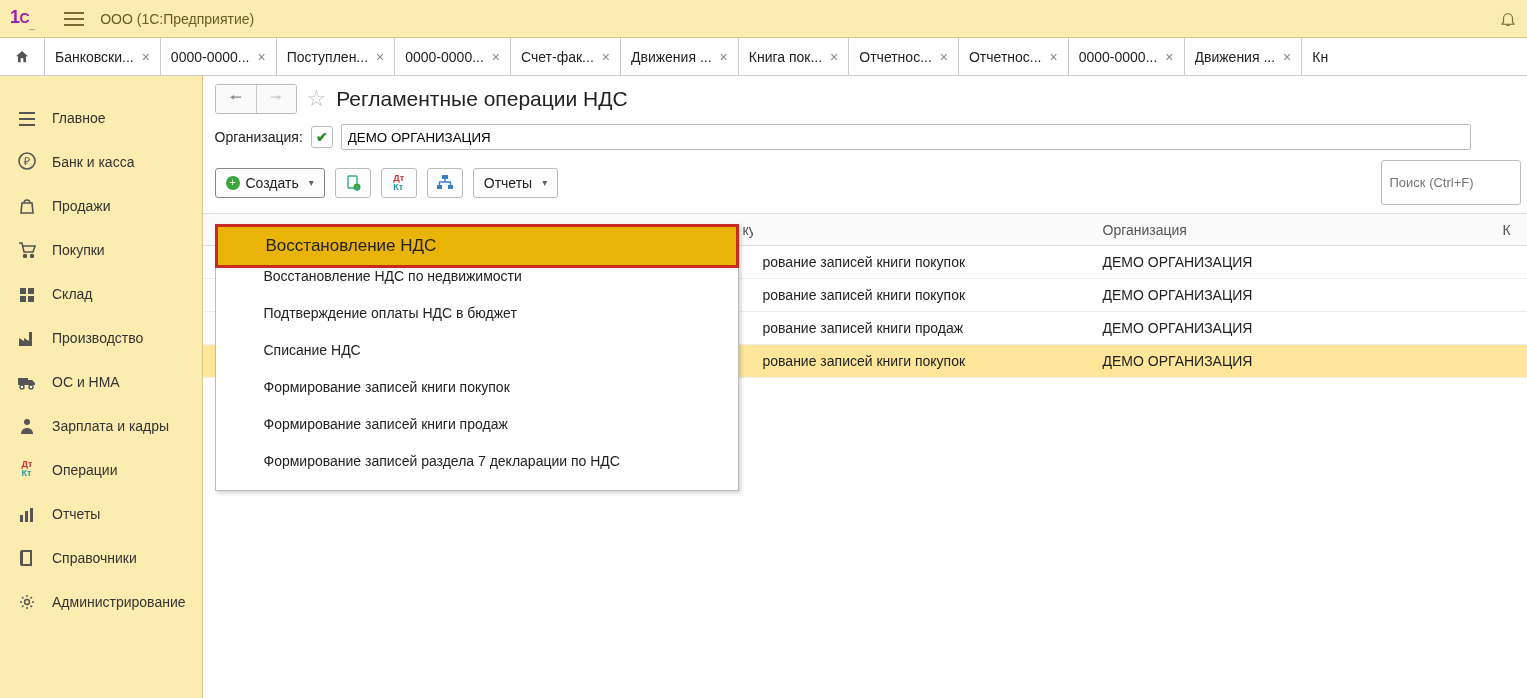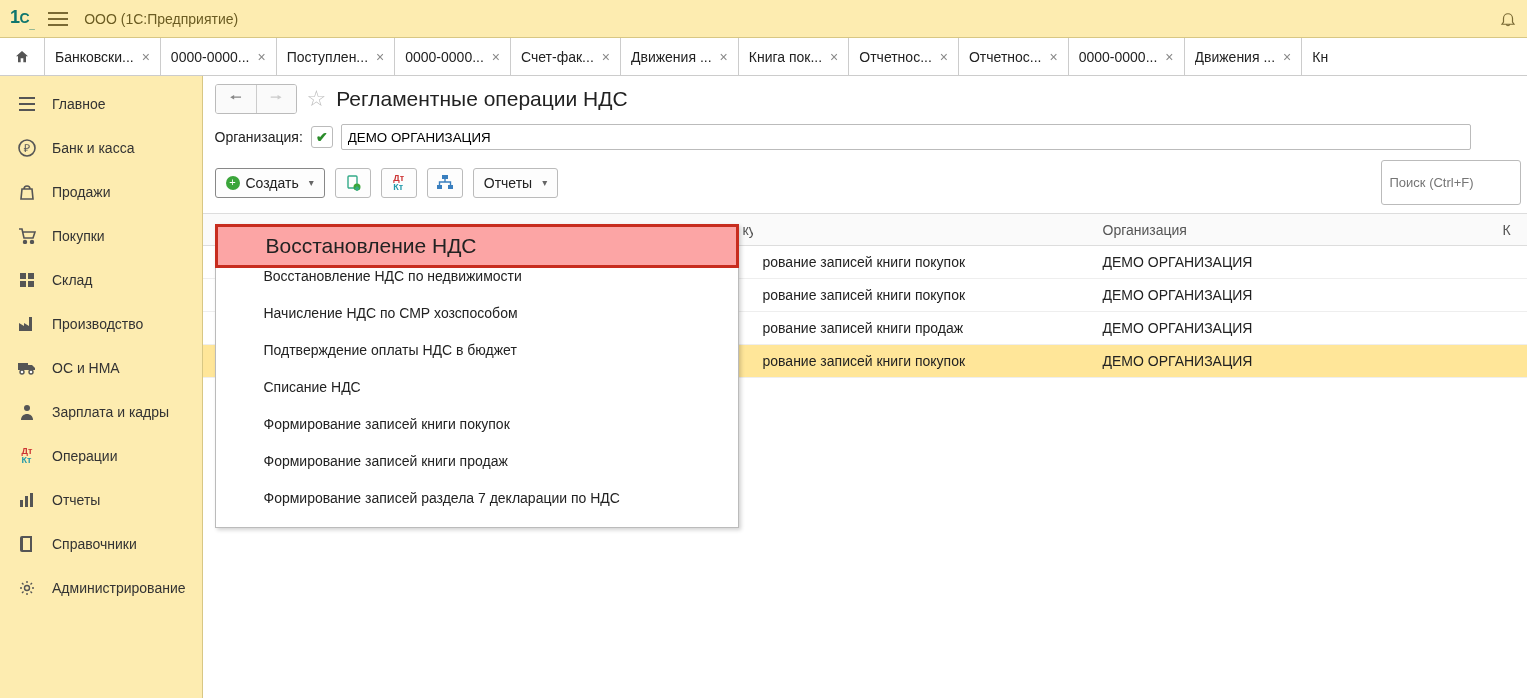--- a/index.html
+++ b/index.html
@@ -1,35 +1,35 @@
 <!DOCTYPE html>
 <html><head>
 <meta charset="utf-8">
 <style>
 html,body{margin:0;padding:0;font-family:Arial,Helvetica,sans-serif;font-size:14px;color:#222;background:#fff;width:1527px;height:698px;overflow:hidden}
 *{box-sizing:border-box}
 
 .head{background:#fdecb0;height:38px;display:flex;align-items:center;padding:0 10px;border-bottom:1px solid #d8c784}
-.logo{color:#0f766e;font-weight:bold;font-size:18px;letter-spacing:-.5px;margin-right:14px}
+.logo{color:#a21caf;font-weight:bold;font-size:18px;letter-spacing:-.5px;margin-right:30px}
 .logo sub{font-size:10px;vertical-align:sub}
 .burger{width:20px;height:14px;margin-right:16px;display:flex;flex-direction:column;justify-content:space-between;cursor:pointer}
 .burger span{height:2px;background:#7a6a34}
 .title{color:#6b5c22}
 .bell{margin-left:auto;font-size:18px;color:#7a6a34;cursor:pointer}
 
 .tabs{display:flex;height:38px;border-bottom:1px solid #ccc;background:#fff;align-items:stretch}
 .tab-home{width:45px;display:flex;align-items:center;justify-content:center;border-right:1px solid #ccc;cursor:pointer;font-size:16px}
 .tab{display:flex;align-items:center;padding:8px 10px;border-right:1px solid #ccc;cursor:pointer;min-width:0;white-space:nowrap}
 .tab span.lbl{max-width:90px;overflow:hidden;text-overflow:ellipsis}
 .tab .x{margin-left:8px;color:#888;font-size:14px}
 .tab.last{border-right:none;overflow:hidden;flex:1 1 0}
 
 .body{display:flex;height:calc(698px - 38px - 38px)}
 .nav{width:230px;background:#fdecb0;border-right:1px solid #d8c784;padding-top:6px}
-.nav-item{display:flex;align-items:center;height:44px;padding:0 16px;cursor:pointer;color:#333}
+.nav-item{display:flex;align-items:flex-end;height:44px;padding:0 16px;cursor:pointer;color:#333}
 .nav-item .ic{width:22px;margin-right:14px;display:flex;align-items:center;justify-content:center;color:#555}
 .main{flex:1;background:#fff;position:relative;padding:0}
 
 .pg-top{display:flex;align-items:center;padding:8px 10px 6px 12px}
 .navbtns{display:flex;border:1px solid #bbb;border-radius:3px;overflow:hidden;margin-right:10px}
 .navbtns div{width:40px;height:28px;display:flex;align-items:center;justify-content:center;cursor:pointer;background:#fafafa;color:#888}
 .navbtns div+div{border-left:1px solid #ccc}
 .star{font-size:22px;color:#bbb;margin-right:10px;cursor:pointer}
 .pg-title{font-size:21px}
 
@@ -50,21 +50,21 @@
 .c-date{width:310px;padding-left:540px!important}
 .c-doc{width:340px}
 .c-org{width:400px}
 .c-k{width:40px}
 .trow{display:flex;height:33px;align-items:center;border-bottom:1px solid #eee}
 .trow.sel{background:#ffe699}
 .trow .c-date{padding-left:540px!important}
 
 .menu-wrap{position:absolute;left:12px;top:118px;z-index:30}
 .menu{position:absolute;left:0;top:30px;width:524px;background:#fff;border:1px solid #bbb;box-shadow:2px 2px 4px rgba(0,0,0,.18)}
-.menu-hl{background:#fca5a5;border:3px solid #c72d1f;height:44px;display:flex;align-items:center;padding-left:48px;font-size:21px;cursor:pointer;margin:-1px -1px 0 -1px}
+.menu-hl{background:#eab308;border:3px solid #c72d1f;height:44px;display:flex;align-items:center;padding-left:48px;font-size:17px;cursor:pointer;margin:-1px -1px 0 -1px}
 .menu-item{height:37px;display:flex;padding-left:48px;cursor:pointer}
 
 .ic-dkt{font-size:9px;font-weight:bold;line-height:9px}
 .ic-dkt .d{color:#c33}.ic-dkt .k{color:#29a}
 svg{display:block}
 </style>
 </head>
 <body>
 
 <div class="head">
@@ -335,23 +335,20 @@
 
     <div class="menu-wrap">
       <div class="menu">
         <div class="menu-hl">
             <span>Восстановление НДС</span>
           </div>
         <div class="menu-item">
             <span>Восстановление НДС по недвижимости</span>
           </div>
         <div class="menu-item">
-            <span>Начисление НДС по СМР хозспособом</span>
-          </div>
-        <div class="menu-item">
             <span>Подтверждение оплаты НДС в бюджет</span>
           </div>
         <div class="menu-item">
             <span>Списание НДС</span>
           </div>
         <div class="menu-item">
             <span>Формирование записей книги покупок</span>
           </div>
         <div class="menu-item">
             <span>Формирование записей книги продаж</span>

